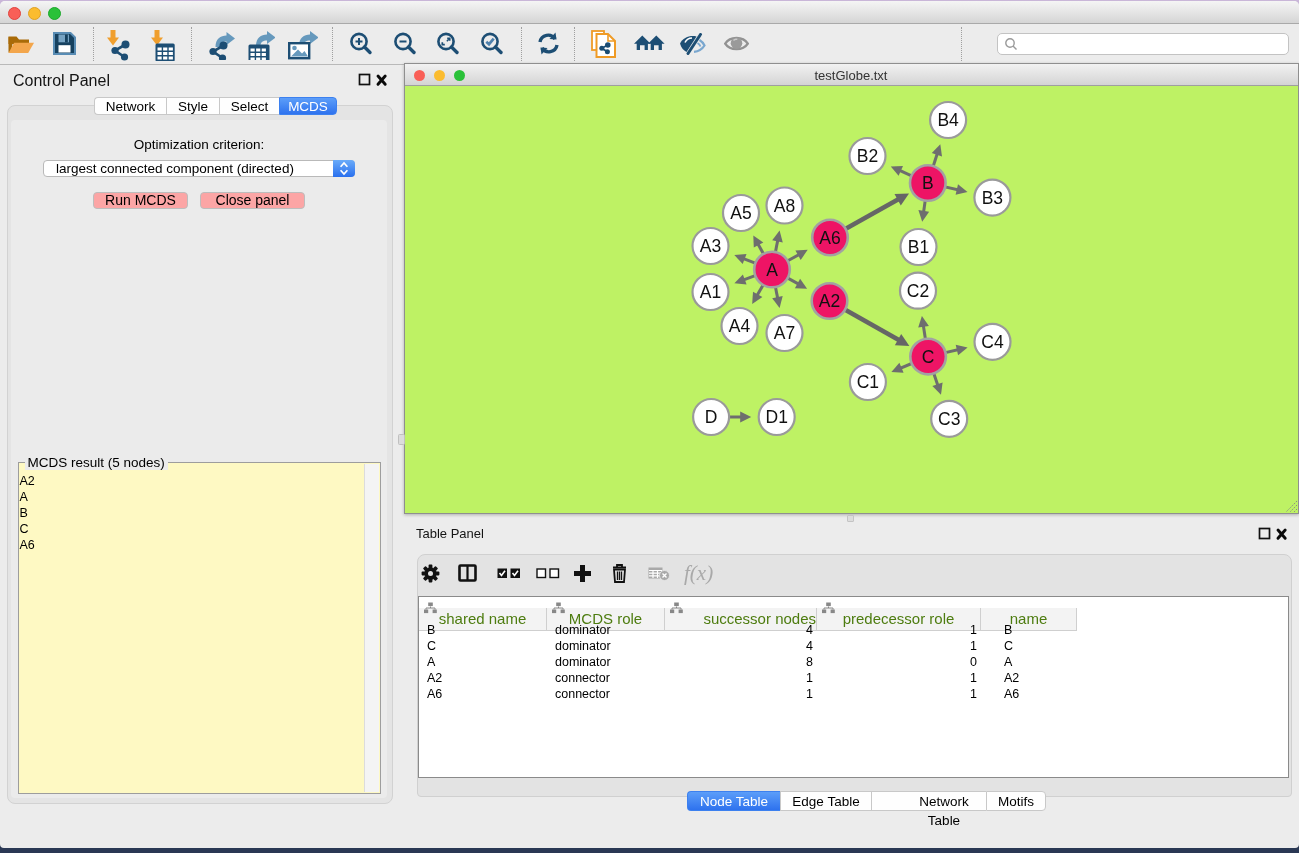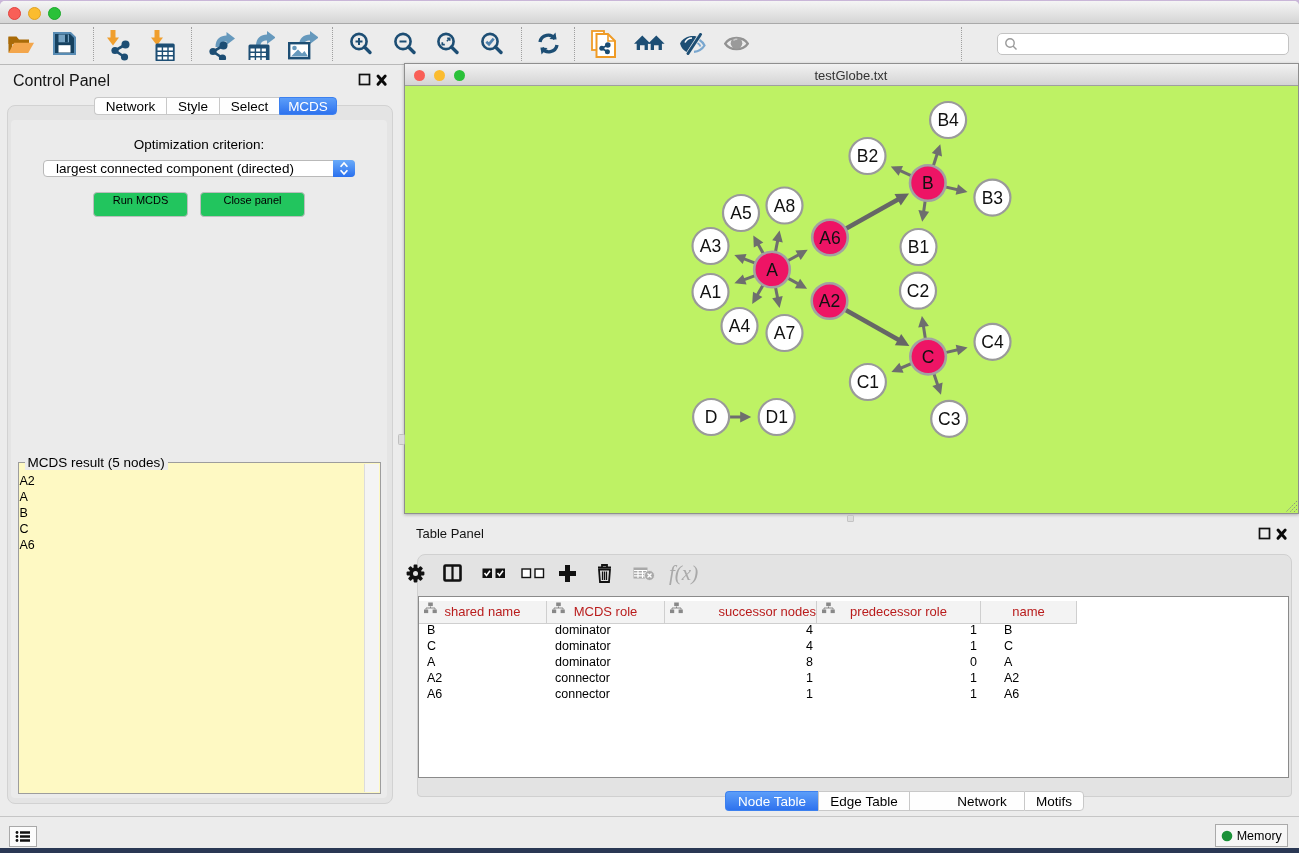--- a/index.html
+++ b/index.html
@@ -28,43 +28,43 @@
   font-size:13.5px;color:#000;text-align:center;}
 .tab.first{border-radius:4px 0 0 4px;margin-left:16px;}
 .tab.last{border-radius:0 4px 4px 0;border-right:1px solid #c8c8c8;}
 .tab.sel{background:linear-gradient(#5c9ef9,#2e72ee);color:#fff;border-color:#3c80ef;}
 #opt-label{left:0px;top:136px;width:398px;text-align:center;font-size:13.5px;color:#000;}
 #dropdown{box-sizing:border-box;left:43px;top:159px;width:312px;height:17px;background:#fff;border:1px solid #b9b9b9;
   border-radius:4px;font-size:13.5px;color:#000;line-height:18px;}
 #dd-text{position:absolute;left:12px;top:-1px;}
 #dd-btn{position:absolute;right:-1px;top:-1px;width:22px;height:17px;border-radius:0 4px 4px 0;
   background:linear-gradient(#6aabf9,#2a70ee);}
-.btn{box-sizing:border-box;position:absolute;height:25px;line-height:15px;background:#22c55e;border:1px solid #bdbdbd;
-  border-radius:4px;font-size:11px;color:#000;text-align:center;}
+.btn{box-sizing:border-box;position:absolute;height:17px;line-height:15px;background:#fca5a5;border:1px solid #bdbdbd;
+  border-radius:4px;font-size:14px;color:#000;text-align:center;}
 #fieldset{left:17.5px;top:461px;width:361px;height:330px;border:1px solid #9d9d9d;background:#fef9c3;}
 #fs-legend{position:absolute;left:6px;top:-8px;background:#ebebeb;padding:0 3px;font-size:13.5px;color:#000;}
 #fs-list{position:absolute;left:1px;top:10px;font-size:12.5px;color:#000;line-height:16px;}
 #fs-scroll{position:absolute;right:1px;top:1px;width:14px;height:328px;background:#f4f4f4;border-left:1px solid #dcdcdc;}
 
 #netwin{left:403.5px;top:62px;width:893px;height:449px;background:#bef264;
   border:1px solid #8f8f8f;box-shadow:0 1px 3px rgba(0,0,0,.25);}
 #net-titlebar{position:absolute;left:0;top:0;width:100%;height:21px;
   background:linear-gradient(#f2f2f2,#d4d4d4);border-bottom:1px solid #9f9f9f;}
 .tl2{position:absolute;top:6px;width:11px;height:11px;border-radius:50%;}
 #net-title{position:absolute;top:3.5px;left:0;width:100%;text-align:center;font-size:13px;color:#333;}
 
 #tp-title{left:416px;top:525px;font-size:13px;color:#141414;}
 #tp-outer{left:417px;top:553px;width:873px;height:241px;background:#e3e3e3;
   border:1px solid #d0d0d0;border-radius:8px 8px 4px 4px;}
 #tp-table{left:418px;top:595px;width:869px;height:180px;background:#fff;border:1px solid #8a8a8a;}
-.th{position:absolute;top:4px;height:22px;background:#f3f3f3;border-right:1px solid #cfcfcf;border-bottom:1px solid #cfcfcf;
-  font-size:13px;color:#b91c1c;text-align:center;line-height:22px;}
+.th{position:absolute;top:11px;height:22px;background:#f3f3f3;border-right:1px solid #cfcfcf;border-bottom:1px solid #cfcfcf;
+  font-size:15px;color:#4d7c0f;text-align:center;line-height:22px;}
 .trow{position:absolute;font-size:12.5px;color:#000;height:16px;line-height:16px;}
 
-#bot-tabs{left:709px;top:790px;}
+#bot-tabs{left:671px;top:790px;}
 #bot-tabs .tab{height:20px;line-height:19px;}
 
 #statusbar{left:0;top:815px;width:1299px;height:32px;border-top:1px solid #c6c6c6;background:#ececec;}
 #listbtn{position:absolute;left:9px;top:9px;width:26px;height:19px;background:#fcfcfc;border:1px solid #a9a9a9;}
 #membtn{box-sizing:border-box;position:absolute;left:1215px;top:7px;width:73px;height:23px;background:#f6f6f6;border:1px solid #aaa;
   font-size:12.5px;color:#000;line-height:23px;text-align:center;}
 #desktop-bot{left:0;top:848px;width:1299px;height:5px;background:#2a3854;}
 </style>
 </head>
 <body>
@@ -348,21 +348,21 @@
 
   <div class="abs" style="left:397.5px;top:433px;width:5px;height:9px;background:#dcdcdc;border:1px solid #c0c0c0;border-radius:1.5px;"></div>
   <div class="abs" style="left:847px;top:514px;width:5px;height:5px;background:#ddd;border:1px solid #c4c4c4;border-radius:1px;"></div>
 
   <div id="tp-title" class="abs">Table Panel</div>
   <svg class="abs" style="left:1258px;top:526px;" width="32" height="14" viewBox="0 0 32 14">
     <rect x="1.5" y="1.5" width="10" height="10" fill="none" stroke="#111" stroke-width="1.7"></rect>
     <path d="M20 3 L27.2 11.3 M27.2 3 L20 11.3" stroke="#0a0a0a" stroke-width="2.9" stroke-linecap="round"></path>
   </svg>
   <div id="tp-outer" class="abs"></div>
-  <div class="abs" style="left:397px;top:554px;width:875px;height:38px;">
+  <div class="abs" style="left:412px;top:554px;width:875px;height:38px;">
     <svg style="position:absolute;left:9px;top:9px;" width="19" height="19" viewBox="0 0 19 19">
         <g fill="#111">
           <circle cx="9.5" cy="9.5" r="6.3"></circle>
           <rect x="7.6" y="0.6" width="3.8" height="3.4" rx="0.8" transform="rotate(0 9.5 9.5)"></rect>
           <rect x="7.6" y="0.6" width="3.8" height="3.4" rx="0.8" transform="rotate(45 9.5 9.5)"></rect>
           <rect x="7.6" y="0.6" width="3.8" height="3.4" rx="0.8" transform="rotate(90 9.5 9.5)"></rect>
           <rect x="7.6" y="0.6" width="3.8" height="3.4" rx="0.8" transform="rotate(135 9.5 9.5)"></rect>
           <rect x="7.6" y="0.6" width="3.8" height="3.4" rx="0.8" transform="rotate(180 9.5 9.5)"></rect>
           <rect x="7.6" y="0.6" width="3.8" height="3.4" rx="0.8" transform="rotate(225 9.5 9.5)"></rect>
           <rect x="7.6" y="0.6" width="3.8" height="3.4" rx="0.8" transform="rotate(270 9.5 9.5)"></rect>
@@ -471,25 +471,14 @@
       <div class="trow" style="left:246px;top:89px;width:148px;text-align:right;">1</div>
       <div class="trow" style="left:398px;top:89px;width:160px;text-align:right;">1</div>
       <div class="trow" style="left:585px;top:89px;">A6</div>
   </div>
   <div class="tabsrow" id="bot-tabs">
     <div class="tab first sel" style="width:93px;">Node Table</div>
       <div class="tab" style="width:91px;">Edge Table</div>
       <div class="tab" style="width:115px;padding-left:30px;">Network Table</div>
       <div class="tab last" style="width:60px;">Motifs</div>
   </div>
-  <div id="statusbar" class="abs">
-    <div id="listbtn"><svg width="26" height="19" viewBox="0 0 26 19">
-      <circle cx="7" cy="5.5" r="1.4" fill="#111"></circle>
-          <circle cx="7" cy="9.5" r="1.4" fill="#111"></circle>
-          <circle cx="7" cy="13.5" r="1.4" fill="#111"></circle>
-      <path d="M10 5.5 H20 M10 9.5 H20 M10 13.5 H20" stroke="#111" stroke-width="2.4"></path>
-        </svg></div>
-    <div id="membtn"><svg width="12" height="12" viewBox="0 0 12 12" style="vertical-align:-1.5px;">
-          <circle cx="6" cy="6" r="5.3" fill="#1a9138"></circle>
-        </svg> Memory</div>
-  </div>
 </div>
 <div id="desktop-bot" class="abs"></div>
 
 </body></html>

